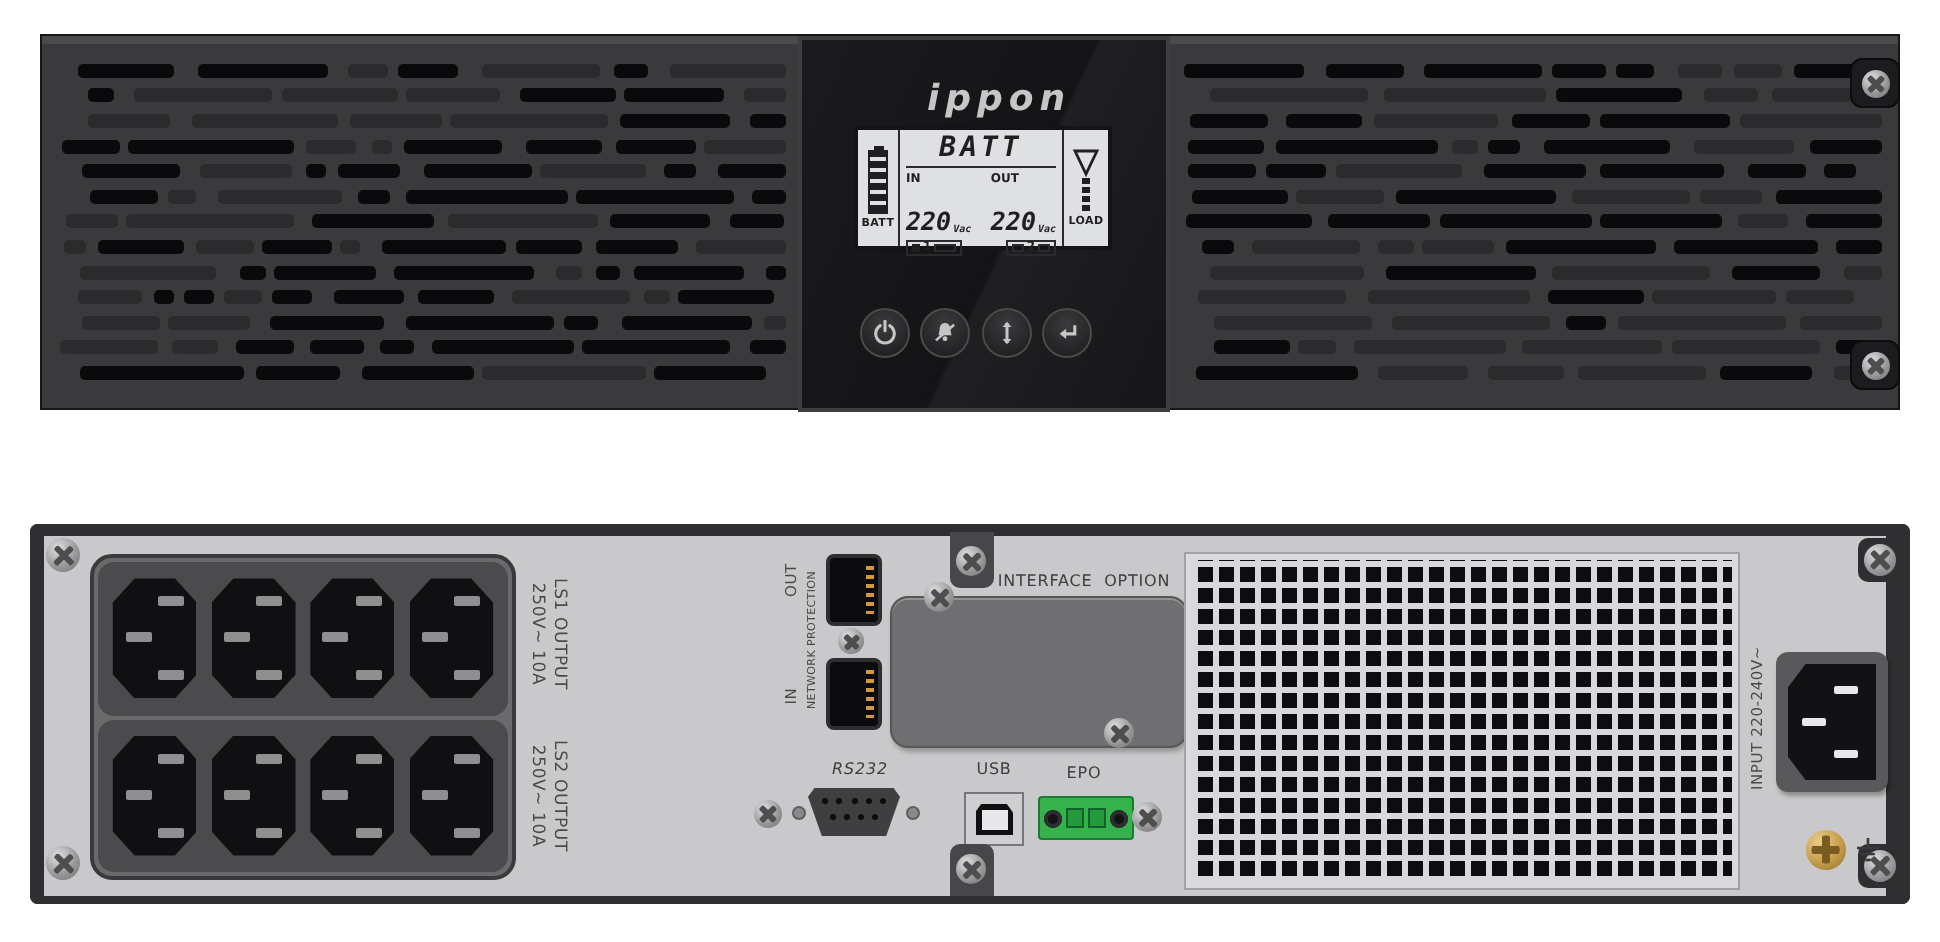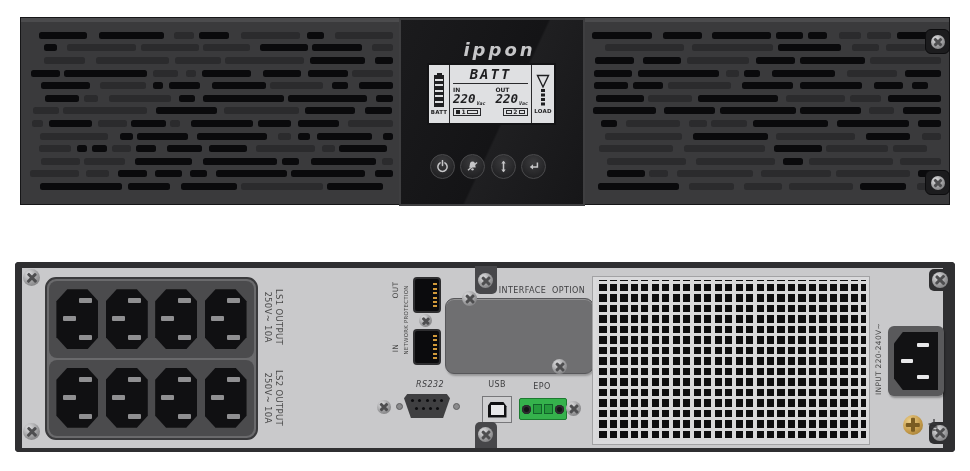--- a/index.html
+++ b/index.html
@@ -43,21 +43,21 @@
   .lcd-load{width:22px;border-left:1px solid #2a2a2c;}
   .batt-tip{width:5px;height:2px;background:#1f1f21;}
   .batt-body{width:10px;height:32px;border:1.5px solid #1f1f21;box-sizing:border-box;
              background:repeating-linear-gradient(0deg,#1f1f21 0 3.5px,#dfe0e2 3.5px 5.5px);}
   .tiny-label{font-size:5.5px;font-weight:bold;margin-top:2px;letter-spacing:0.2px;}
   .lcd-main{flex:1;display:flex;flex-direction:column;padding:2px 3px 1px 3px;box-sizing:border-box;}
   .lcd-status{font-family:"DejaVu Sans Mono",monospace;font-weight:bold;font-style:italic;
               font-size:14px;text-align:center;letter-spacing:2px;line-height:1;
               border-bottom:1.5px solid #2a2a2c;padding-bottom:2px;}
   .lcd-io{display:flex;justify-content:space-between;margin-top:2px;}
-  .io-col{display:flex;flex-direction:column;}
+  .io-col{display:flex;flex-direction:column;gap:12px;}
   .io-label{font-size:6px;font-weight:bold;}
   .io-value{font-family:"DejaVu Sans Mono",monospace;font-weight:bold;font-style:italic;
             font-size:12.5px;line-height:1;display:flex;align-items:flex-end;}
   .io-unit{font-size:5px;font-weight:bold;margin-left:1px;}
   .lcd-groups{display:flex;justify-content:space-between;margin-top:2px;}
   .grp{display:flex;align-items:center;border:1px solid #2a2a2c;height:8px;
        padding:0 2px;gap:1.5px;font-size:6px;font-weight:bold;box-sizing:border-box;}
   .grp-plug{width:4px;height:4px;background:#1f1f21;}
   .grp-bar{width:11px;height:4px;border:1px solid #2a2a2c;box-sizing:border-box;}
   .grp-bar.small{width:6px;}

